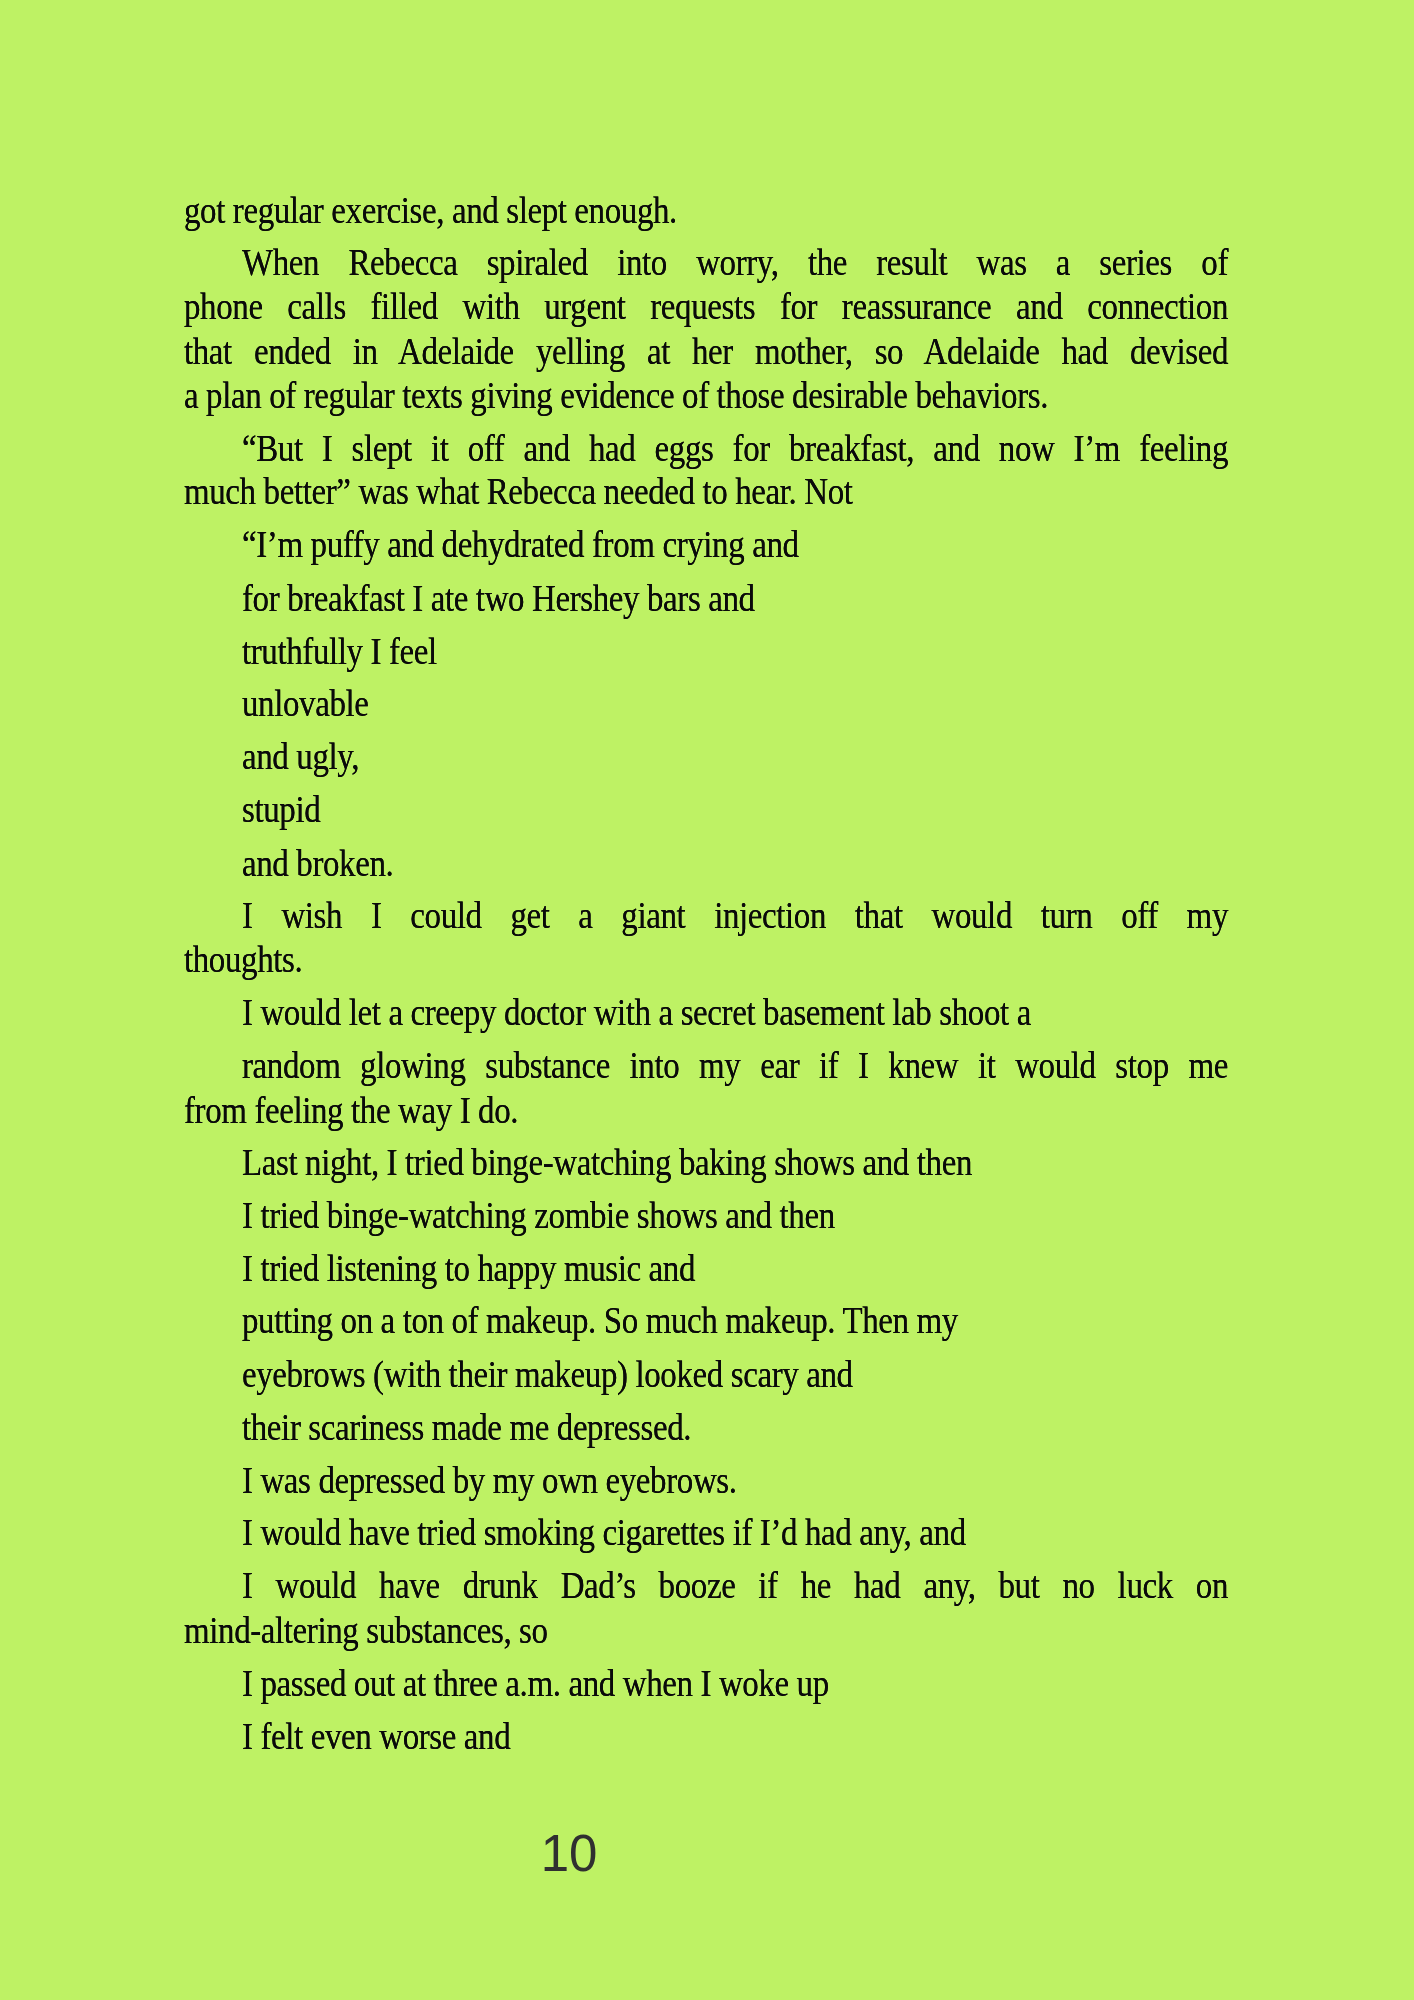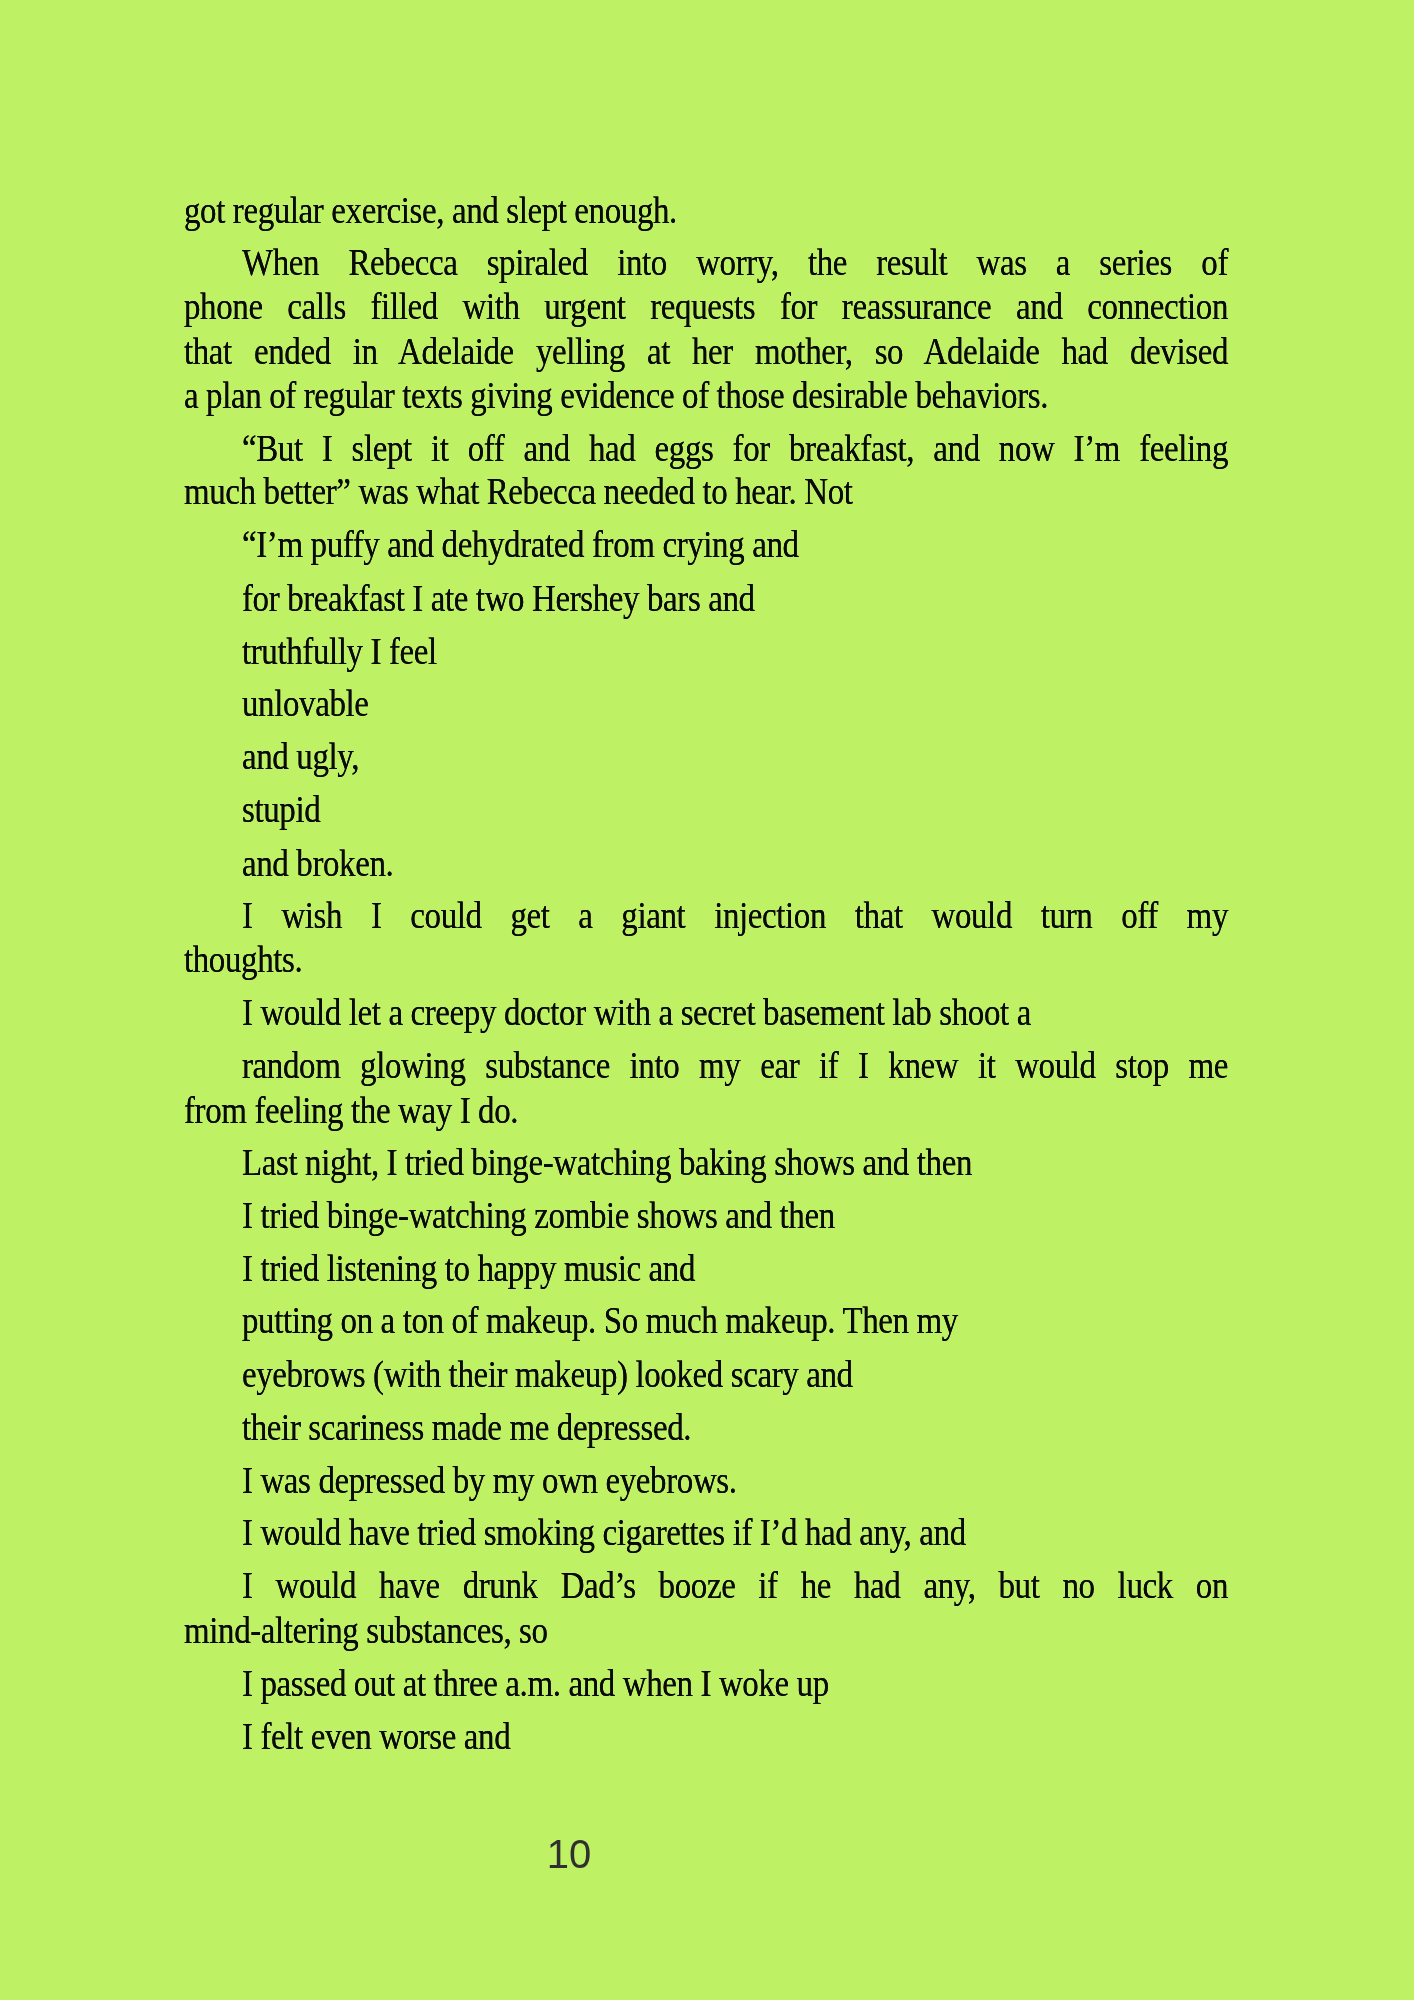--- a/index.html
+++ b/index.html
@@ -43,21 +43,21 @@
   .line.indent {
     padding-left: 58px;
   }
   .page-number {
     position: absolute;
     top: 1832px;
     left: 0;
     width: 1138px;
     text-align: center;
     font-family: "Liberation Sans", "DejaVu Sans", sans-serif;
-    font-size: 40px;
+    font-size: 51px;
     line-height: 44px;
     color: #303030;
   }
 </style>
 </head>
 <body>
 
 <div class="page">
   <div class="text-area" id="text-area">
       <div class="block">

